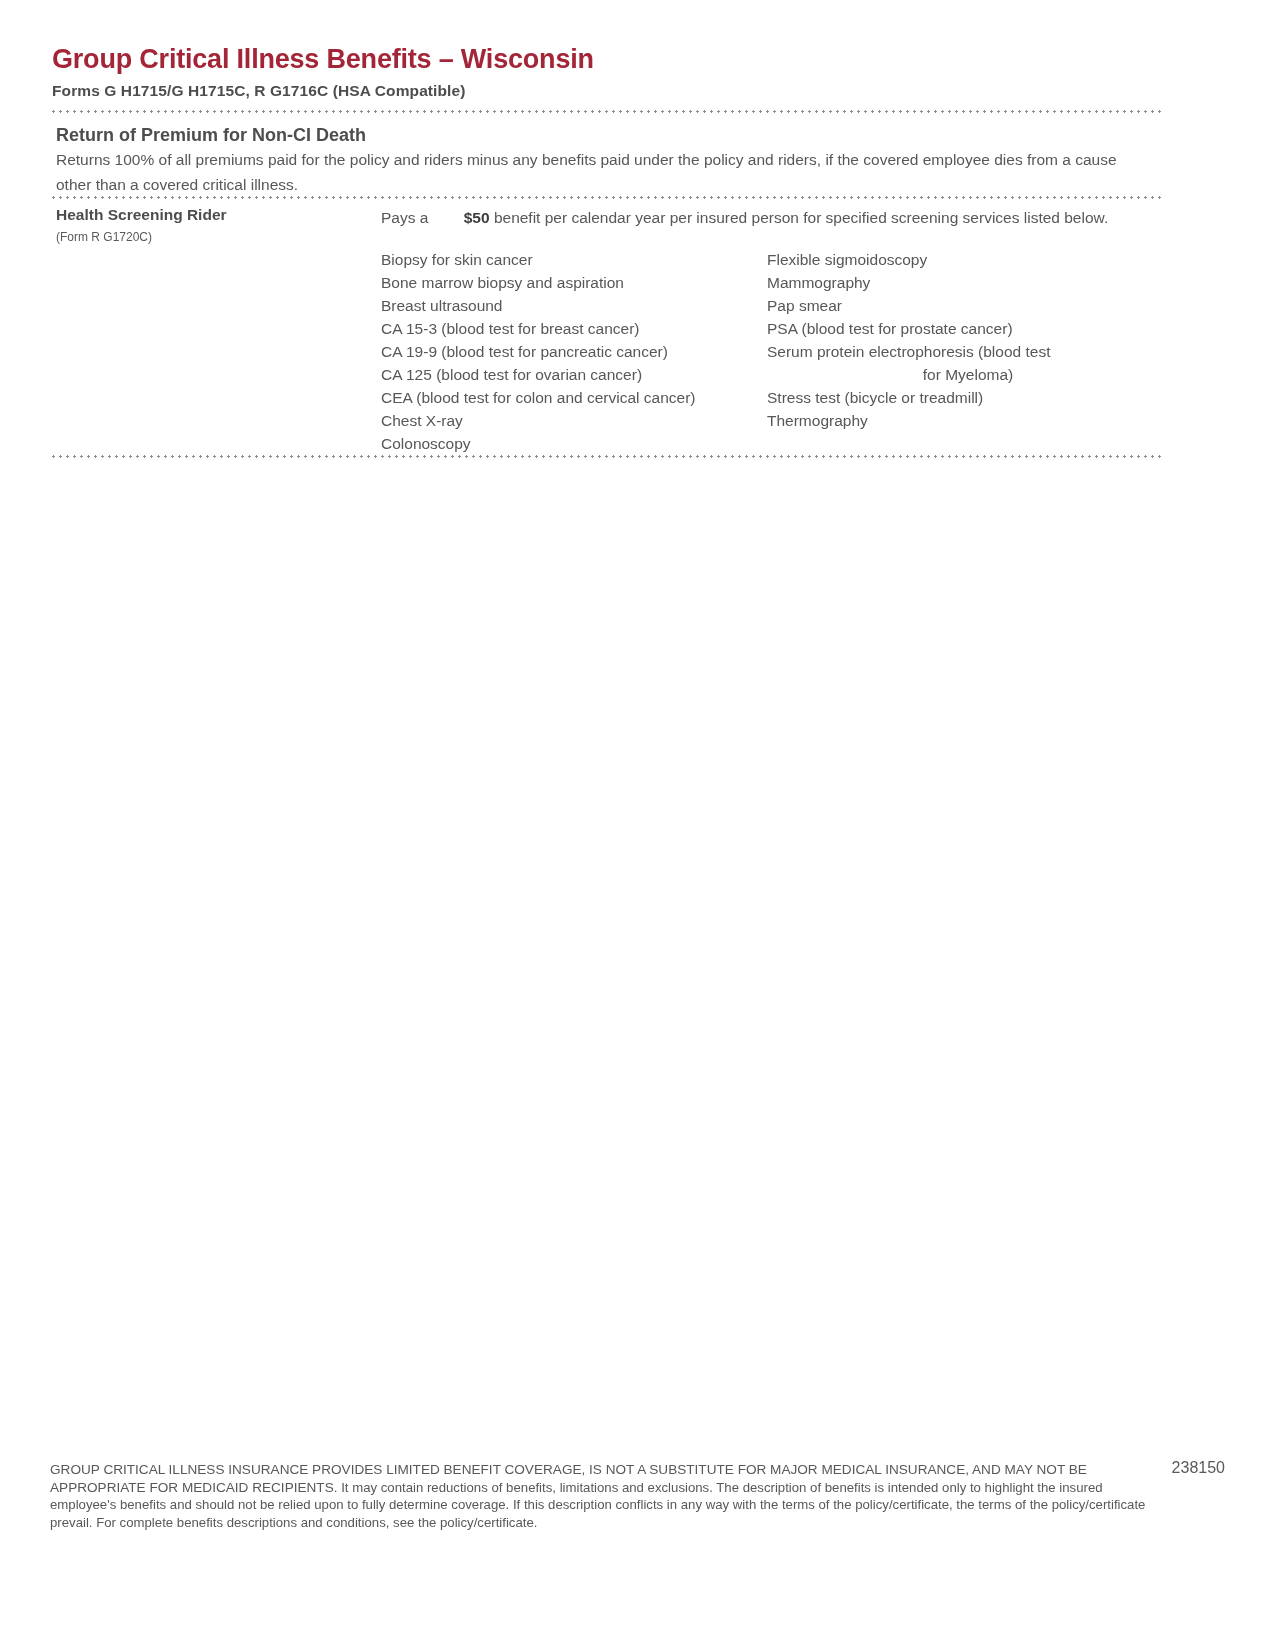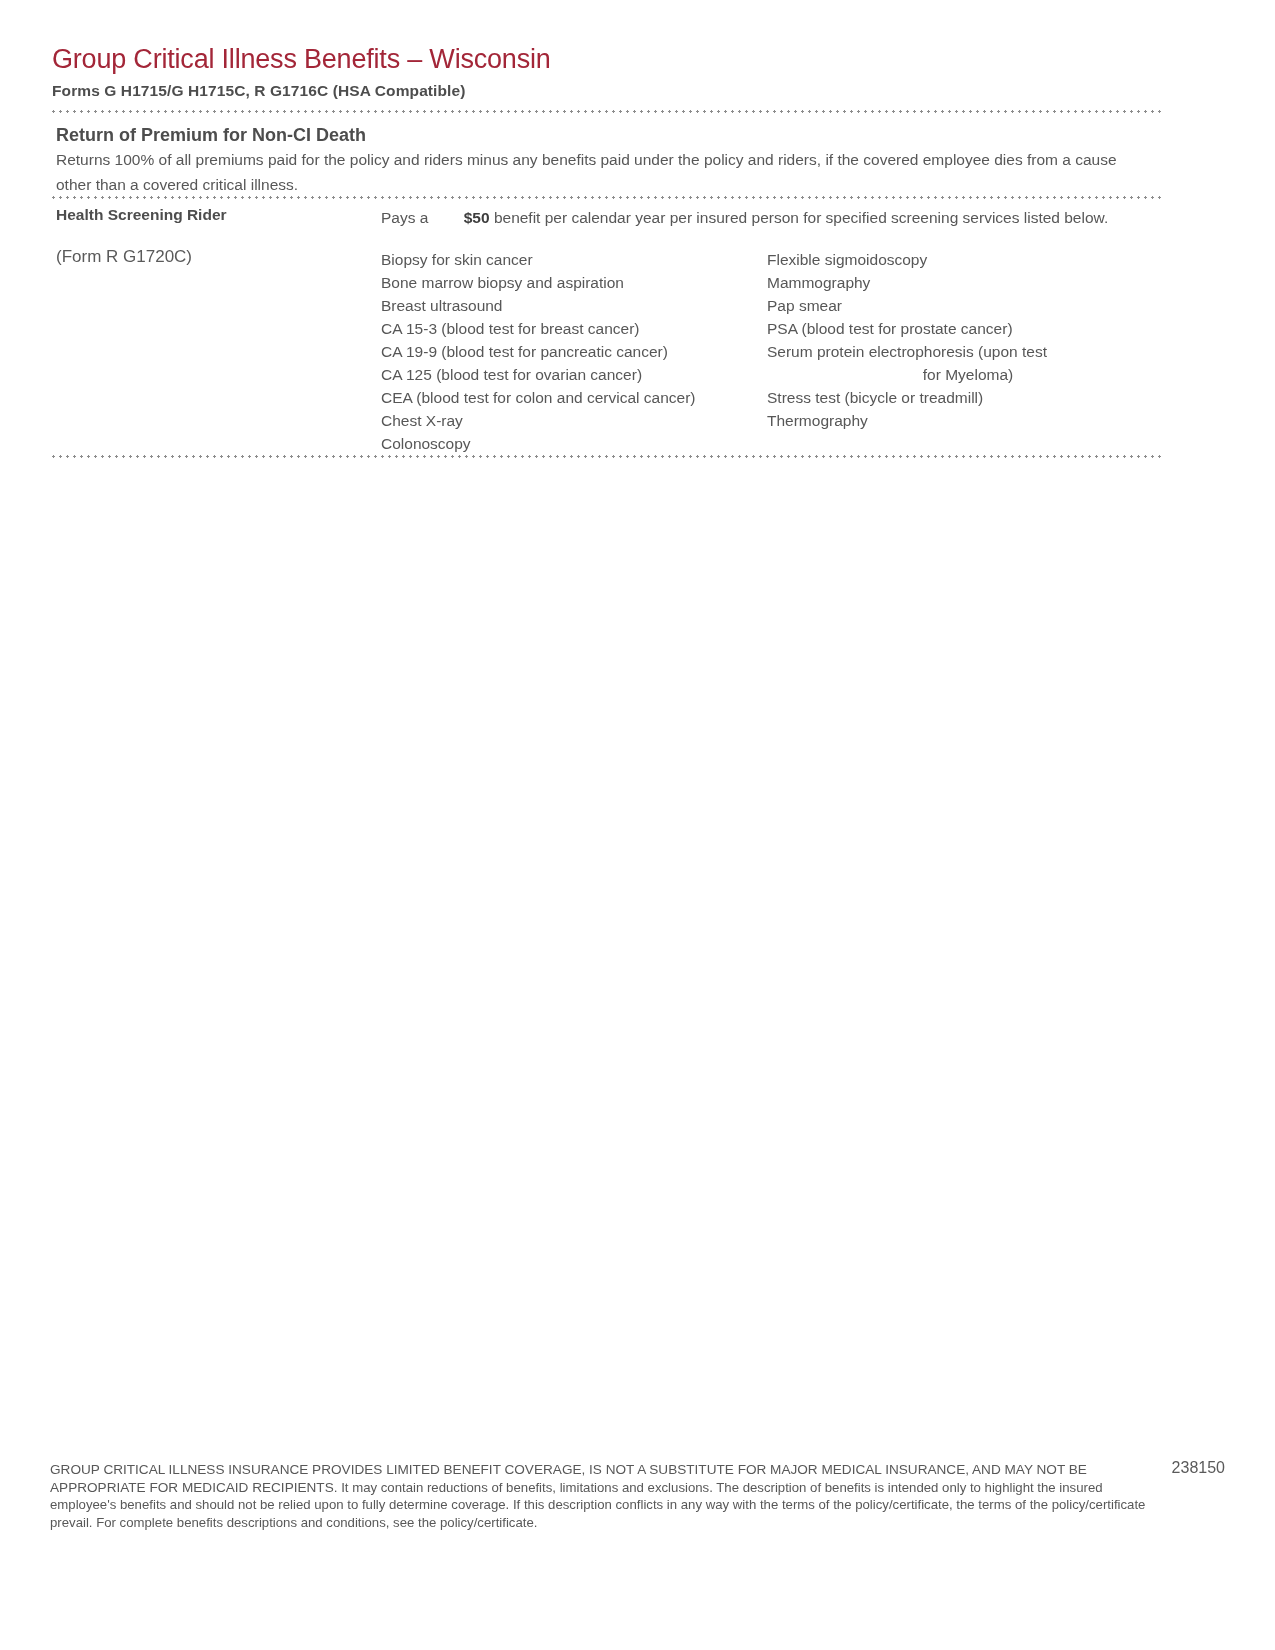--- a/index.html
+++ b/index.html
@@ -24,21 +24,21 @@
     box-sizing: border-box;
     padding: 0 50px;
   }
 
   
   .doc-title {
     position: absolute;
     left: 52px;
     top: 44px;
     font-size: 27px;
-    font-weight: normal;
+    font-weight: bold;
     color: #a32638;
     letter-spacing: -0.2px;
   }
   .doc-subtitle {
     position: absolute;
     left: 52px;
     top: 82px;
     font-size: 15.5px;
     font-weight: bold;
     color: #4d4d4d;
@@ -85,23 +85,22 @@
     left: 56px;
     top: 206px;
     font-size: 15.5px;
     font-weight: bold;
     color: #4d4d4d;
   }
   .hsr-form {
     position: absolute;
     left: 56px;
     top: 230px;
-    font-size: 17px;
+    font-size: 12px;
     color: #5a5a5a;
-    margin-top: 17px;
   }
   .hsr-intro {
     position: absolute;
     left: 381px;
     top: 206px;
     width: 780px;
     font-size: 15.5px;
     line-height: 23px;
     color: #575757;
   }
@@ -177,21 +176,21 @@
     <div class="svc-item">CEA (blood test for colon and cervical cancer)</div>
     <div class="svc-item">Chest X-ray</div>
     <div class="svc-item">Colonoscopy</div>
   </div>
 
   <div class="svc-col svc-col-right">
     <div class="svc-item">Flexible sigmoidoscopy</div>
     <div class="svc-item">Mammography</div>
     <div class="svc-item">Pap smear</div>
     <div class="svc-item">PSA (blood test for prostate cancer)</div>
-    <div class="svc-item">Serum protein electrophoresis (upon test</div>
+    <div class="svc-item">Serum protein electrophoresis (blood test</div>
     <div class="svc-item">
         <span class="cont">for Myeloma)</span>
       </div>
     <div class="svc-item">Stress test (bicycle or treadmill)</div>
     <div class="svc-item">Thermography</div>
   </div>
 
   <div class="dotrule rule-3"></div>
 
   <div class="doc-number">238150</div>

